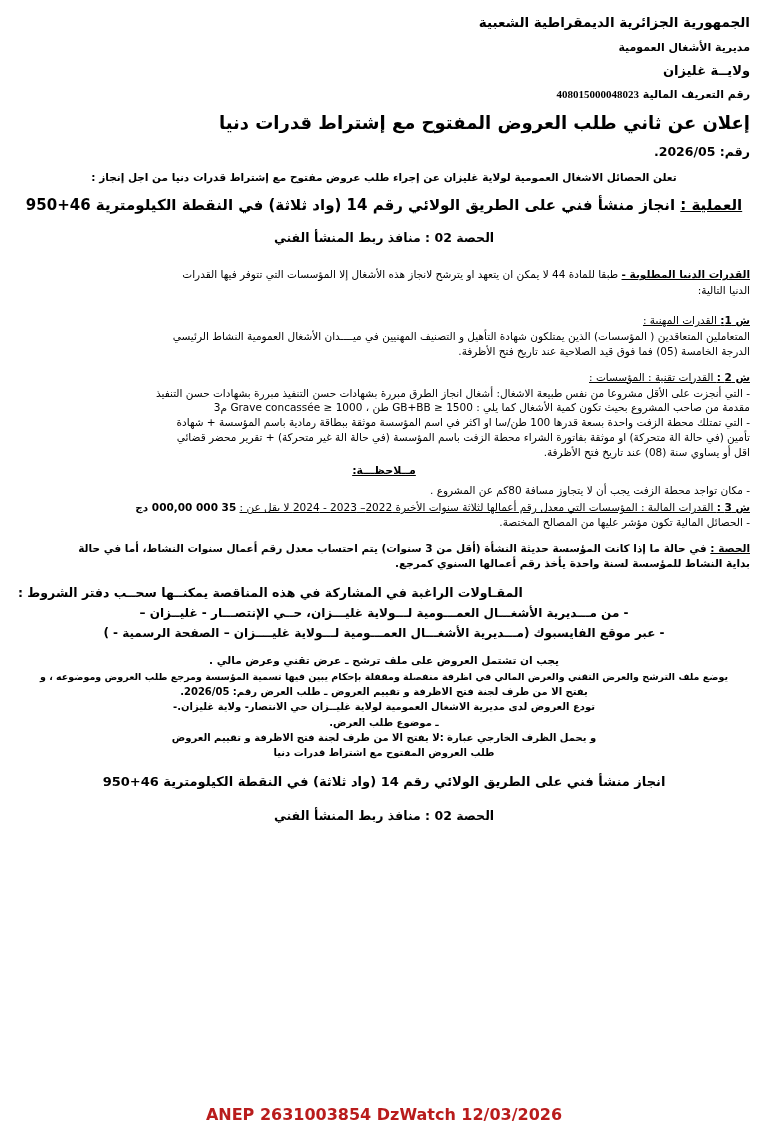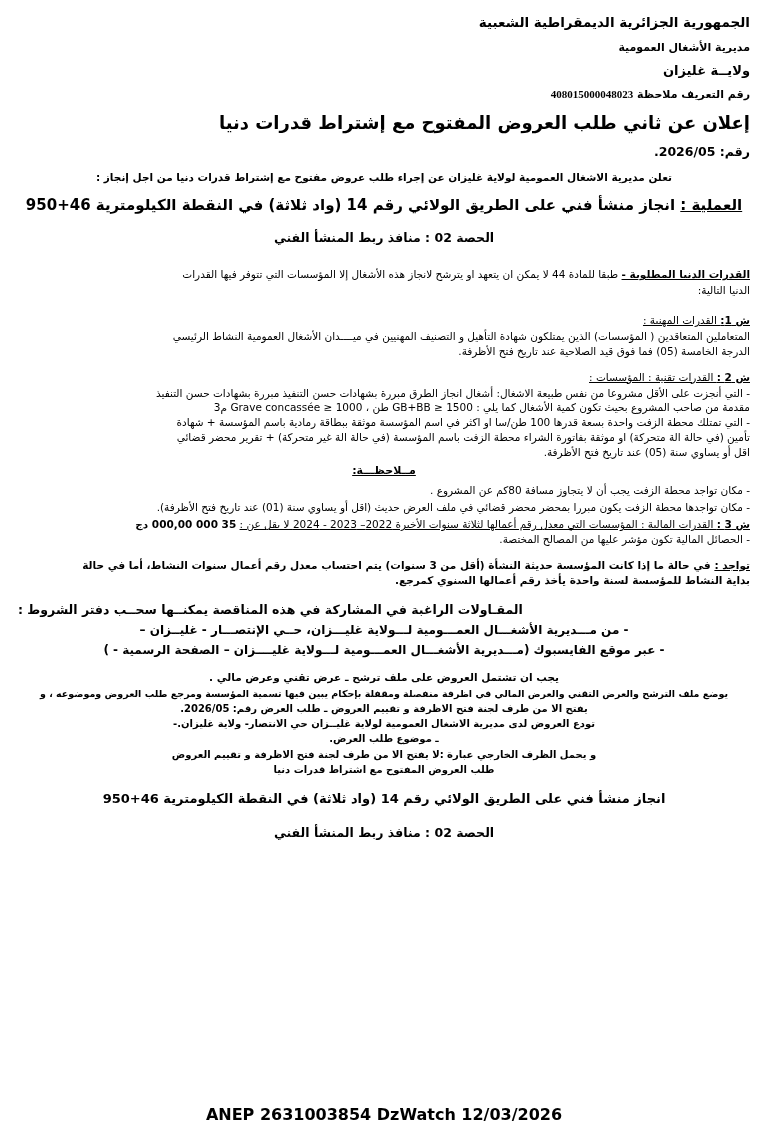--- a/index.html
+++ b/index.html
@@ -135,45 +135,45 @@
     margin-bottom: 10px;
   }
 
   
   .footer {
     position: absolute;
     left: 0;
     right: 0;
     bottom: 14px;
     text-align: center;
-    color: #000000;
+    color: #b91c1c;
     font-size: 16px;
     font-weight: bold;
     font-family: "DejaVu Sans", "Liberation Sans", sans-serif;
     direction: ltr;
   }
 </style>
 </head>
 <body>
 
 <div class="page">
 
   <div>
     <p class="ln ctr hdr-1">الجمهورية الجزائرية الديمقراطية الشعبية</p>
     <p class="ln ctr hdr-3">مديرية الأشغال  العمومية</p>
     <p class="ln ctr hdr-2">ولايــة غليزان</p>
     <p class="ln ctr hdr-4">
-      <span>رقم  التعريف ملاحظة</span>
+      <span>رقم  التعريف المالية</span>
       <span class="nif-num">408015000048023</span>
     </p>
     <p class="ln ctr hdr-5">إعلان عن ثاني طلب العروض المفتوح مع إشتراط قدرات دنيا</p>
     <p class="ln ctr hdr-6">رقم: 2026/05.</p>
   </div>
 
-  <p class="ln intro">تعلن مديرية الاشغال العمومية  لولاية غليزان  عن إجراء طلب عروض مفتوح مع إشتراط قدرات دنيا من اجل إنجاز :</p>
+  <p class="ln intro">تعلن الحصائل الاشغال العمومية  لولاية غليزان  عن إجراء طلب عروض مفتوح مع إشتراط قدرات دنيا من اجل إنجاز :</p>
 
   <div>
     <p class="ln op-line">
       <span class="u">العملية :</span>
       <span>انجاز منشأ فني على الطريق الولائي رقم 14 (واد ثلاثة) في النقطة الكيلومترية 46+950</span>
     </p>
     <p class="ln op-lot">
       <span>الحصة 02</span>
       <span>: منافذ ربط المنشأ الفني</span>
     </p>
@@ -194,39 +194,38 @@
     </div>
 
     <div>
       <p class="ln ctr sec-title">
         <span class="b u">ش 2 :</span><span class="u"> القدرات تقنية : المؤسسات :</span>
       </p>
       <p class="ln ctr sec-body">- التي أنجزت على الأقل مشروعا من نفس طبيعة الاشغال: أشغال انجاز الطرق  مبررة بشهادات حسن التنفيذ مبررة بشهادات حسن التنفيذ</p>
       <p class="ln ctr sec-body">مقدمة من صاحب المشروع بحيث تكون كمية الأشغال كما يلي : GB+BB ≥ 1500 طن ، Grave concassée ≥ 1000 م3</p>
       <p class="ln ctr sec-body">-      التي تمتلك محطة الزفت واحدة بسعة قدرها 100 طن/سا او اكثر في اسم المؤسسة موثقة ببطاقة رمادية باسم المؤسسة + شهادة</p>
       <p class="ln ctr sec-body">تأمين (في حالة الة متحركة) او موثقة  بفاتورة الشراء محطة الزفت باسم المؤسسة (في حالة الة غير متحركة) + تقرير محضر قضائي</p>
-      <p class="ln ctr sec-body">اقل أو يساوي سنة  (05)  عند تاريخ فتح الأظرفة.</p>
+      <p class="ln ctr sec-body">اقل أو يساوي سنة  (08)  عند تاريخ فتح الأظرفة.</p>
     </div>
 
     <p class="ln notice-title">
       <span>مــلاحظـــة:</span>
     </p>
     <p class="ln ctr bullet">- مكان تواجد محطة الزفت يجب أن لا يتجاوز مسافة 80كم عن المشروع .</p>
-    <p class="ln ctr bullet">- مكان تواجدها محطة الزفت يكون مبررا بمحضر محضر قضائي في ملف العرض حديث (اقل أو يساوي سنة (01)  عند تاريخ فتح الأظرفة).</p>
 
     <div>
       <p class="ln ctr sec-body">
         <span class="b u">ش 3 :</span><span class="u"> القدرات المالية : المؤسسات التي معدل رقم أعمالها لثلاثة سنوات الأخيرة  2022– 2023 - 2024 لا يقل عن :</span>
         <span class="b">35 000 000,00 دج</span>
       </p>
       <p class="ln ctr sec-body sec-gap">-    الحصائل المالية تكون مؤشر عليها من المصالح المختصة.</p>
     </div>
 
     <p class="ln ctr sec-body">
-      <span class="b u">تواجد :</span><span class="b"> في حالة ما إذا كانت المؤسسة حديثة النشأة (أقل من 3 سنوات) يتم احتساب معدل رقم أعمال سنوات النشاط، أما في حالة</span>
+      <span class="b u">الحصة :</span><span class="b"> في حالة ما إذا كانت المؤسسة حديثة النشأة (أقل من 3 سنوات) يتم احتساب معدل رقم أعمال سنوات النشاط، أما في حالة</span>
     </p>
     <p class="ln ctr sec-body">
       <span class="b">بداية النشاط للمؤسسة لسنة واحدة يأخذ رقم أعمالها السنوي كمرجع.</span>
     </p>
   </div>
 
   <div>
     <p class="ln withdraw-head">المقـاولات الراغبة في المشاركة في هذه المناقصة يمكنــها سحــب دفتر الشروط :</p>
     <p class="ln withdraw-item">- من مـــديرية الأشغـــال العمـــومية لـــولاية  غليـــزان، حــي الإنتصـــار - غليــزان –</p>
     <p class="ln withdraw-item">- عبر موقع الفايسبوك (مـــديرية الأشغـــال العمـــومية لـــولاية غليــــزان – الصفحة الرسمية - )</p>

